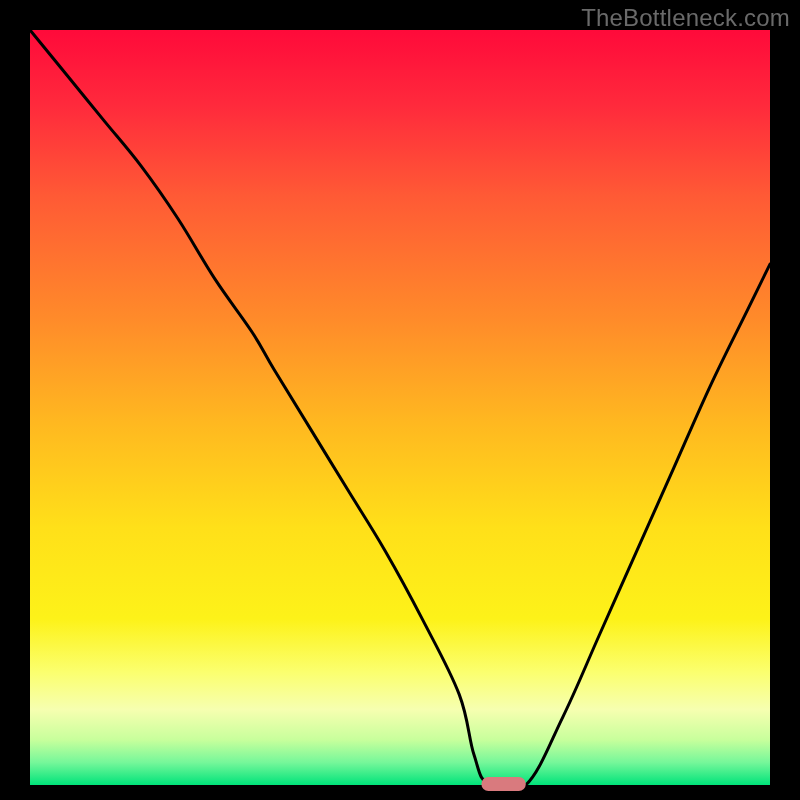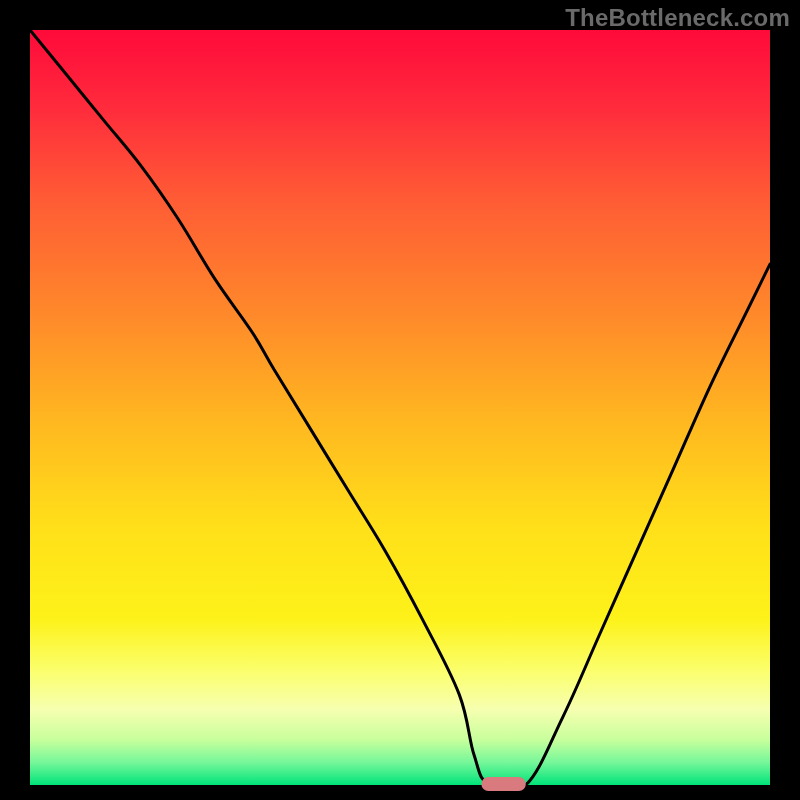--- a/index.html
+++ b/index.html
@@ -14,21 +14,21 @@
   .wrapper {
     position: relative;
     width: 800px;
     height: 800px;
   }
   .watermark {
     position: absolute;
     top: 4px;
     right: 10px;
     font-size: 24px;
-    font-weight: 700;
+    font-weight: 400;
     color: #6a6a6a;
     letter-spacing: 0.2px;
     z-index: 10;
   }
   svg {
     position: absolute;
     left: 0;
     top: 0;
   }
 </style>

